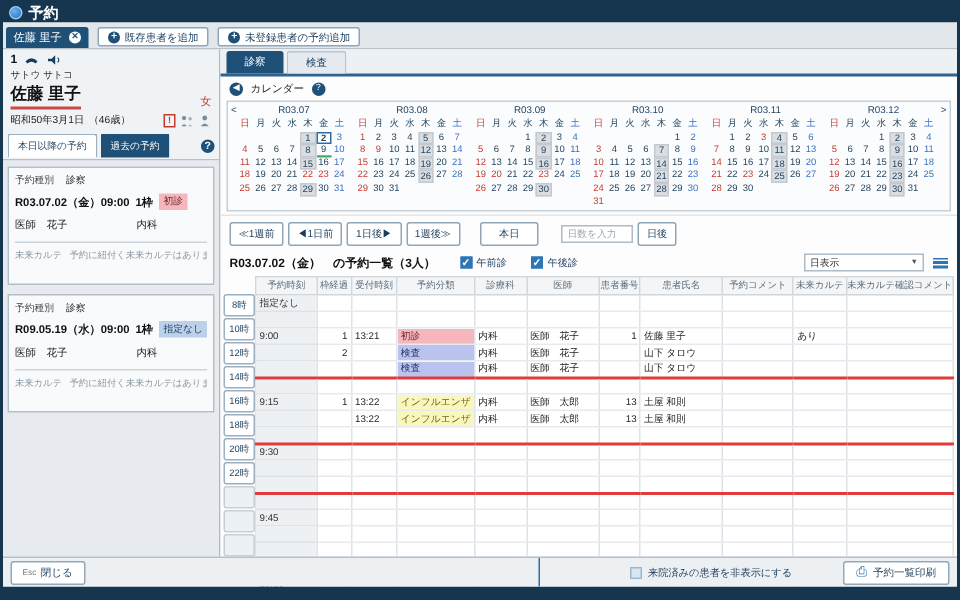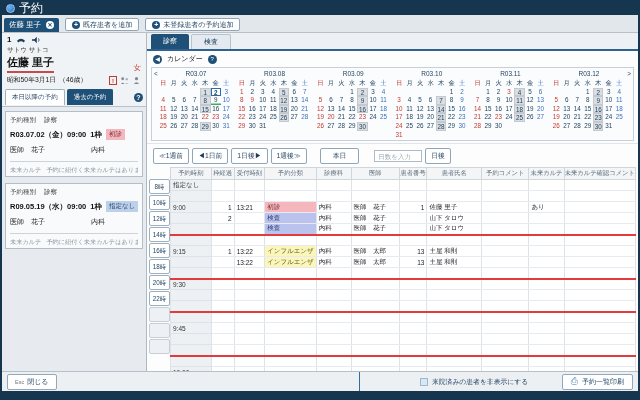--- a/index.html
+++ b/index.html
@@ -2,21 +2,21 @@
 <html><head>
 <meta charset="utf-8">
 <style>
   * { margin:0; padding:0; box-sizing:border-box; font-family:"Liberation Sans",sans-serif; }
   html,body { width:640px; height:400px; overflow:hidden; background:#eceff2; }
   .window { width:640px; height:400px; border:2px solid #16364f; display:flex; flex-direction:column; background:#eceff2; }
 
   
   .titlebar { height:13px; background:#16364f; color:#fff; display:flex; align-items:center; gap:4px; padding:0 4px; flex:0 0 auto; }
   .app-icon { width:9px; height:9px; border-radius:50%; background:radial-gradient(circle at 35% 35%, #6db4f2, #1d6fc4); border:1px solid #9fc9ef; }
-  .titlebar-text { font-size:12px; }
+  .titlebar-text { font-size:10px;font-weight:bold; }
 
   
   .tabrow { height:18px; background:#e2e7ec; display:flex; align-items:flex-end; gap:6px; padding:2px 2px 0 2px; flex:0 0 auto; border-bottom:1px solid #b7c1ca; }
   .patient-tab { background:#1f5078; color:#fff; font-size:7.5px; height:14px; display:flex; align-items:center; gap:5px; padding:0 5px; border-radius:2px 2px 0 0; }
   .tab-close { width:8px; height:8px; border-radius:50%; background:#ffffff; color:#1f5078; font-size:6px; line-height:8px; text-align:center; font-weight:bold; }
   .add-btn { background:#fff; border:1px solid #8fa6b9; border-radius:2px; height:13px; display:flex; align-items:center; gap:3px; padding:0 6px; font-size:7px; color:#1c3e5e; margin-bottom:1px; }
   .plus-icon { width:8px; height:8px; border-radius:50%; background:#1f5078; color:#fff; font-size:7px; line-height:7px; text-align:center; font-weight:bold; }
 
   .main { flex:1 1 auto; display:flex; min-height:0; }
 
@@ -30,21 +30,21 @@
   .pt-name { font-size:11px; font-weight:bold; color:#111; border-bottom:2px solid #c94a4a; padding-bottom:1px; }
   .pt-gender { margin-left:auto; color:#c43a2f; font-size:7.5px; }
   .pt-birth-row { display:flex; align-items:center; gap:3px; padding:2px 5px 3px 5px; font-size:6.8px; color:#222; }
   .alert-icon { width:8px; height:9px; border:1px solid #c43a2f; color:#c43a2f; font-size:6px; line-height:8px; text-align:center; margin-left:auto; font-weight:bold; }
   .gray-ic { width:9px; height:9px; color:#7d8b97; }
   .left-tabs { display:flex; align-items:center; gap:2px; padding:1px 3px; border-bottom:1px solid #b7c1ca; }
   .ltab { font-size:6.5px; padding:3px 6px; border:1px solid #9db0c0; border-bottom:none; border-radius:2px 2px 0 0; background:#fff; color:#1c3e5e; }
   .ltab.active { background:#1f5078; color:#fff; border-color:#1f5078; }
   .help-circle { width:9px; height:9px; border-radius:50%; background:#1f5078; color:#fff; font-size:7px; line-height:9px; text-align:center; margin-left:auto; font-weight:bold; }
   .cards { flex:1 1 auto; background:#e7ebef; padding:4px 3px; display:flex; flex-direction:column; gap:6px; overflow:hidden; }
-  .res-card { background:#f8fafb; border:1px solid #b3bec7; padding:4px 4px 1px 4px; }
+  .res-card { background:#f8fafb; border:1px solid #b3bec7; padding:4px 4px 14px 4px; }
   .rc-line1 { display:flex; gap:8px; font-size:6.5px; color:#444; }
   .rc-type { color:#222; }
   .rc-line2 { display:flex; align-items:center; gap:4px; margin-top:4px; font-size:7.5px; font-weight:bold; color:#111; white-space:nowrap; }
   .rc-badge { font-weight:normal; font-size:6.5px; padding:1px 3px; }
   .badge-pink { background:#f5b6bc; color:#6d2730; }
   .badge-blue { background:#bcd0ea; color:#24456d; }
   .rc-line3 { display:flex; margin-top:5px; font-size:7px; color:#222; }
   .rc-dept { margin-left:46px; }
   .rc-divider { border-top:1px solid #ccd4da; margin:6px 0 4px 0; }
   .rc-future { font-size:6.2px; color:#8a97a2; display:flex; gap:5px; white-space:nowrap; overflow:hidden; }
@@ -587,20 +587,40 @@
       <div class="toolbar">
         <button class="tbtn">≪1週前</button>
         <button class="tbtn">◀1日前</button>
         <button class="tbtn">1日後▶</button>
         <button class="tbtn">1週後≫</button>
         <button class="tbtn today">本日</button>
         <input class="days-input" placeholder="日数を入力" style="">
         <button class="tbtn">日後</button>
       </div>
 
+      <div class="list-header">
+        <span class="list-title">R03.07.02（金）　の予約一覧（3人）</span>
+        <label class="chk">
+          <span class="chk-box">✓</span>
+          <span>午前診</span>
+        </label>
+        <label class="chk">
+          <span class="chk-box">✓</span>
+          <span>午後診</span>
+        </label>
+        <div class="view-select">
+          <span>日表示</span>
+          <span class="view-caret">▼</span>
+        </div>
+        <div class="menu-icon">
+            <span></span>
+            <span></span>
+            <span></span>
+          </div>
+      </div>
 
       <div class="table-zone">
         <div class="time-gutter">
             <div class="time-btn">8時</div>
             <div class="time-btn">10時</div>
             <div class="time-btn">12時</div>
             <div class="time-btn">14時</div>
             <div class="time-btn">16時</div>
             <div class="time-btn">18時</div>
             <div class="time-btn">20時</div>

